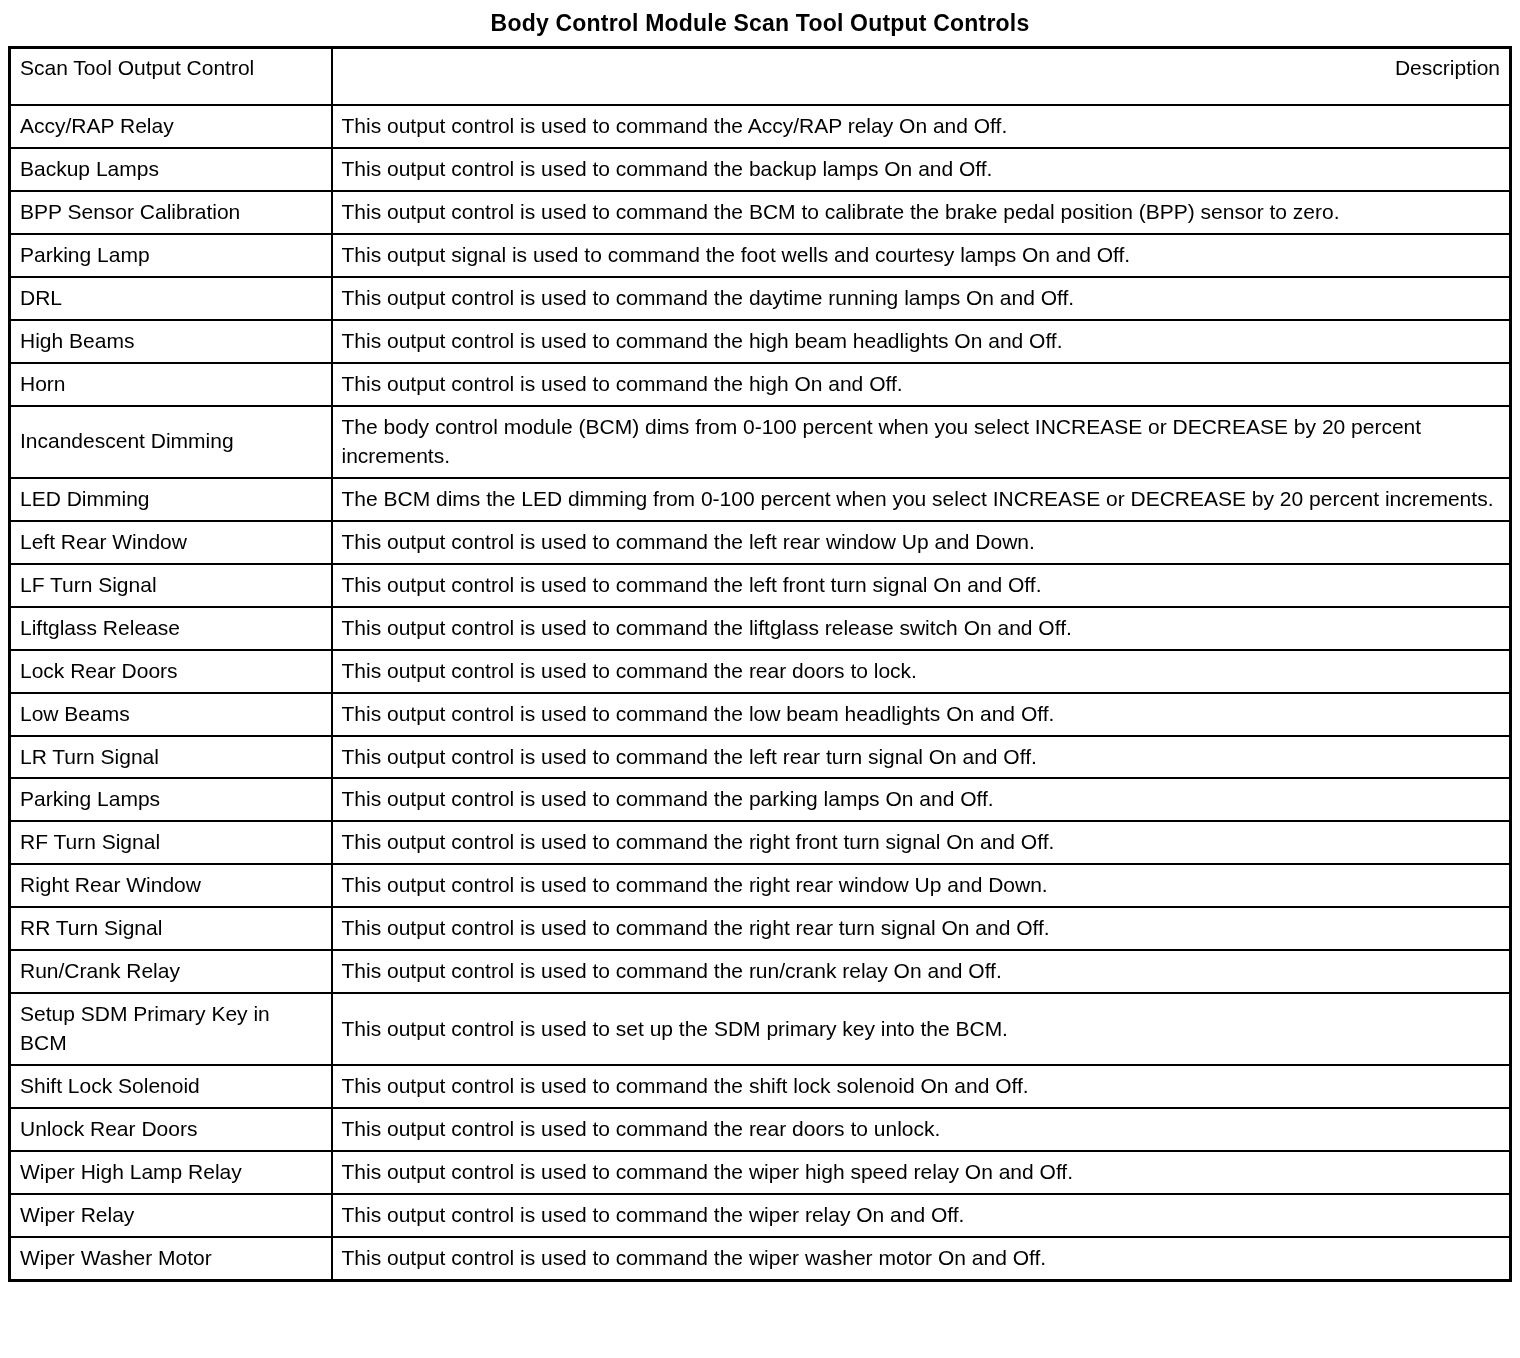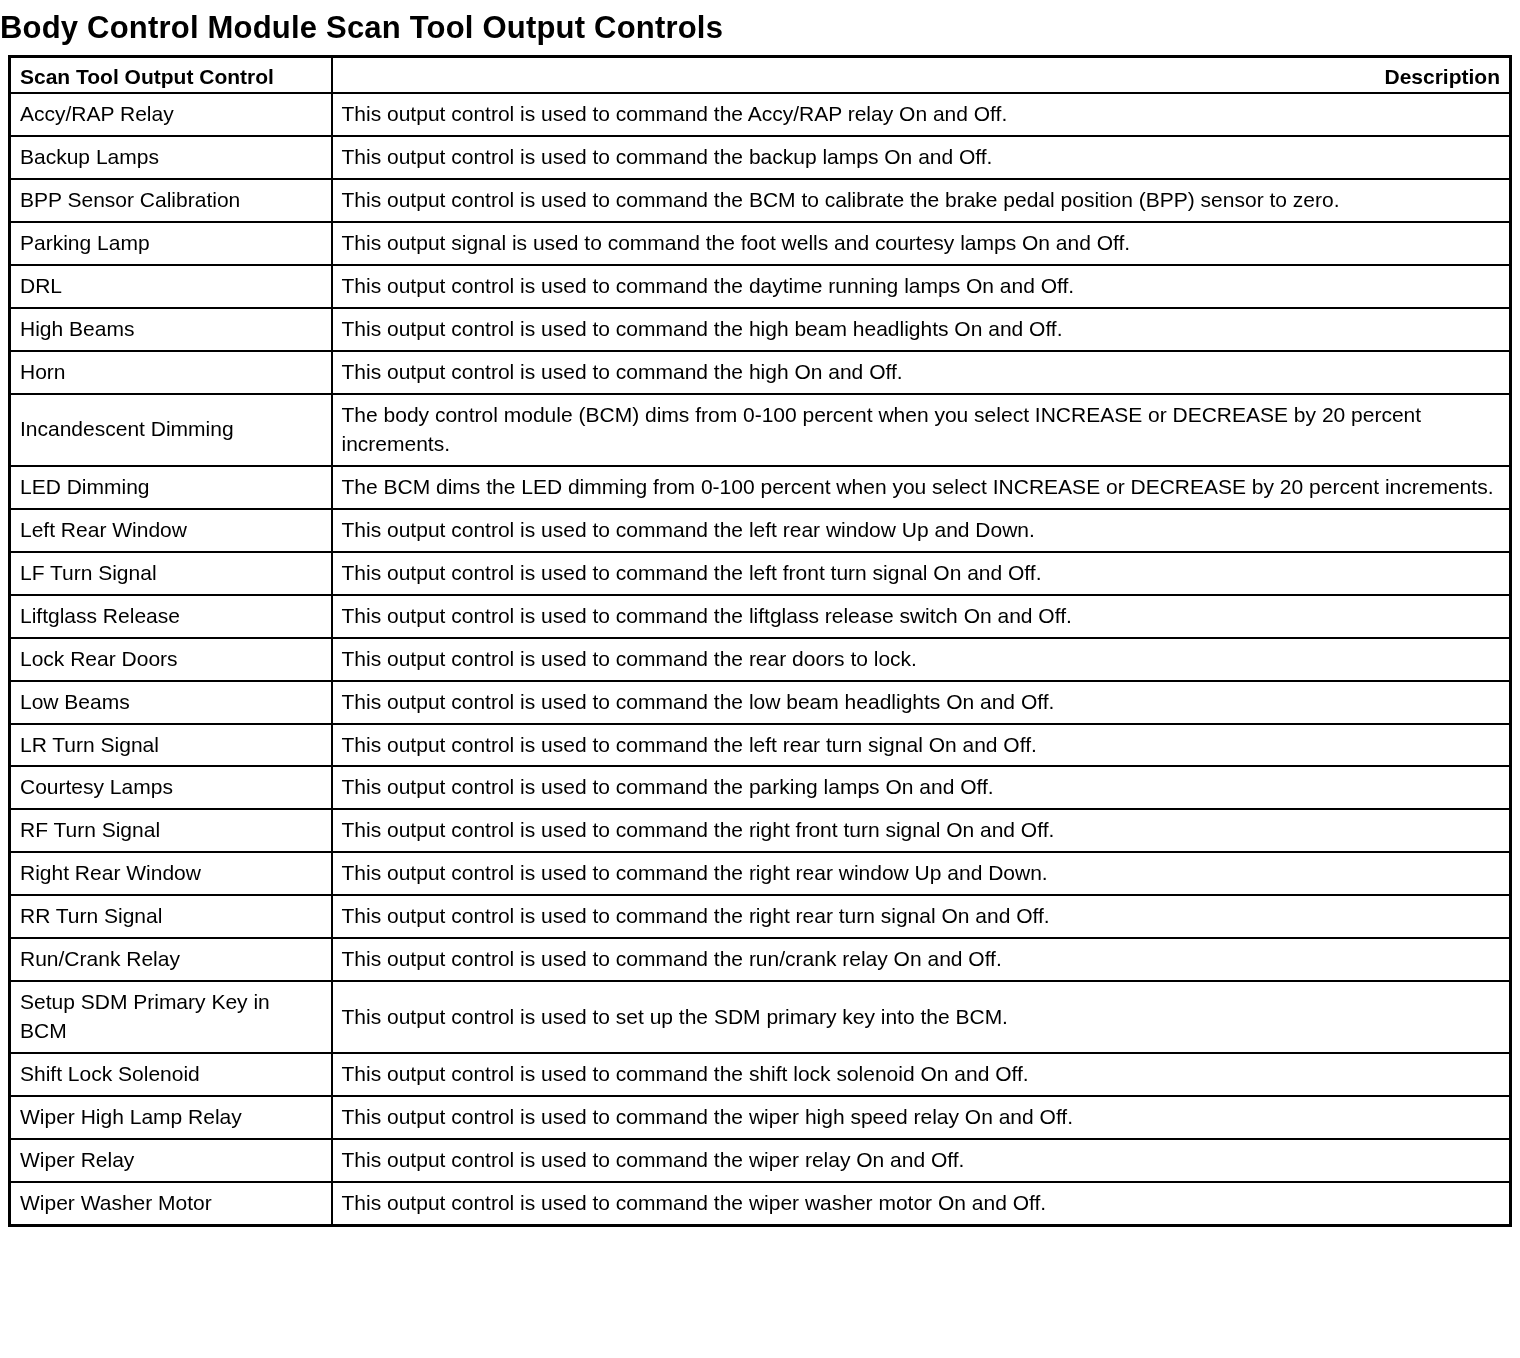--- a/index.html
+++ b/index.html
@@ -7,22 +7,23 @@
     padding: 0;
     background: #ffffff;
     color: #000000;
     font-family: "Liberation Sans", sans-serif;
   }
   .page {
     width: 1520px;
     box-sizing: border-box;
   }
   .doc-title {
-    font-size: 31px;
+    font-size: 23px;
     font-weight: bold;
+    text-align: center;
     margin: 10px 0 9px 0;
     letter-spacing: 0.2px;
   }
   table.bcm-table {
     border-collapse: collapse;
     table-layout: fixed;
     width: 1504px;
     margin: 0 8px 8px 8px;
     border: 3px solid #000000;
   }
@@ -32,23 +33,23 @@
   .bcm-table td {
     border: 2px solid #000000;
     padding: 6px 9px;
     font-size: 21px;
     line-height: 1.38;
     vertical-align: middle;
     text-align: left;
     overflow-wrap: break-word;
   }
   .bcm-table th {
-    font-weight: bold;
+    font-weight: normal;
     padding-top: 5px;
-    padding-bottom: 0;
+    padding-bottom: 21px;
   }
   .bcm-table th.desc-header {
     text-align: right;
   }
 </style>
 </head>
 <body>
 
 <div class="page">
   <div class="doc-title">Body Control Module Scan Tool Output Controls</div>
@@ -119,21 +120,21 @@
         </tr>
         <tr>
           <td>Low Beams</td>
           <td>This output control is used to command the low beam headlights On and Off.</td>
         </tr>
         <tr>
           <td>LR Turn Signal</td>
           <td>This output control is used to command the left rear turn signal On and Off.</td>
         </tr>
         <tr>
-          <td>Courtesy Lamps</td>
+          <td>Parking Lamps</td>
           <td>This output control is used to command the parking lamps On and Off.</td>
         </tr>
         <tr>
           <td>RF Turn Signal</td>
           <td>This output control is used to command the right front turn signal On and Off.</td>
         </tr>
         <tr>
           <td>Right Rear Window</td>
           <td>This output control is used to command the right rear window Up and Down.</td>
         </tr>
@@ -147,20 +148,24 @@
         </tr>
         <tr>
           <td>Setup SDM Primary Key in BCM</td>
           <td>This output control is used to set up the SDM primary key into the BCM.</td>
         </tr>
         <tr>
           <td>Shift Lock Solenoid</td>
           <td>This output control is used to command the shift lock solenoid On and Off.</td>
         </tr>
         <tr>
+          <td>Unlock Rear Doors</td>
+          <td>This output control is used to command the rear doors to unlock.</td>
+        </tr>
+        <tr>
           <td>Wiper High Lamp Relay</td>
           <td>This output control is used to command the wiper high speed relay On and Off.</td>
         </tr>
         <tr>
           <td>Wiper Relay</td>
           <td>This output control is used to command the wiper relay On and Off.</td>
         </tr>
         <tr>
           <td>Wiper Washer Motor</td>
           <td>This output control is used to command the wiper washer motor On and Off.</td>

